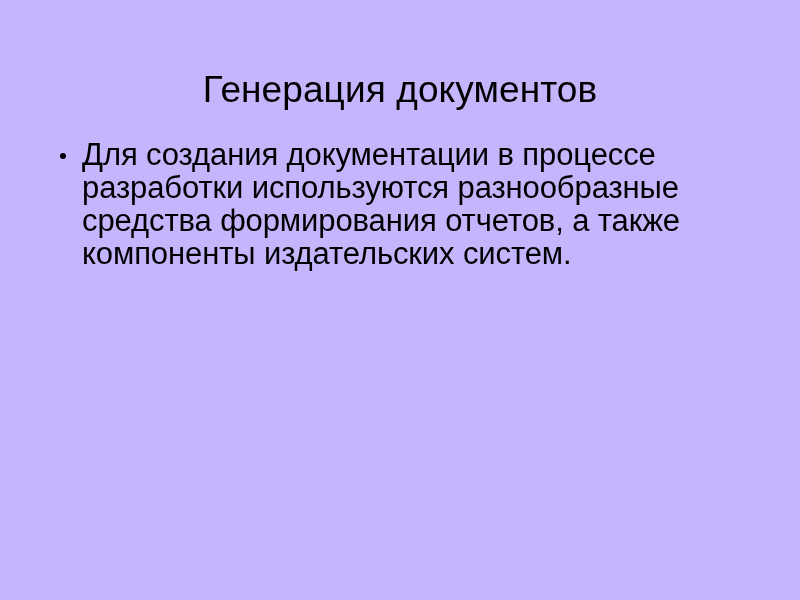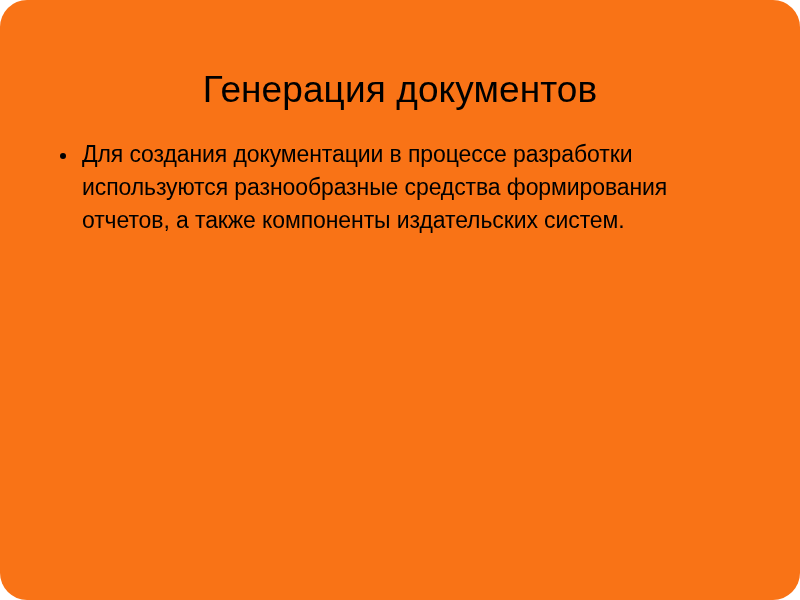--- a/index.html
+++ b/index.html
@@ -14,23 +14,22 @@
     background: #ffffff;
     font-family: "Liberation Sans", sans-serif;
     color: #000000;
     overflow: hidden;
   }
 
   .slide {
     position: relative;
     width: 800px;
     height: 600px;
-    background: #f97316;
+    background: #c4b5fd;
     box-sizing: border-box;
-    border-radius: 27px;
   }
 
   
   .slide-title {
     position: absolute;
     left: 40px;
     top: 44px;
     width: 720px;
     text-align: center;
     font-size: 37px;
@@ -51,21 +50,21 @@
 
   .bullet-list {
     list-style: none;
     margin: 0;
     padding: 0;
   }
 
   .bullet-item {
     position: relative;
     padding-left: 26px;
-    font-size: 23px;
+    font-size: 31px;
     line-height: 33px;
     font-weight: 400;
     color: #000000;
     letter-spacing: -0.1px;
     word-spacing: 0px;
   }
 
   .bullet-marker {
     position: absolute;
     left: 4px;

